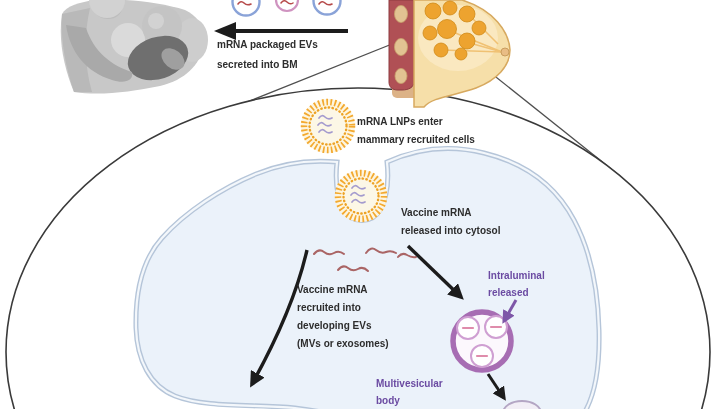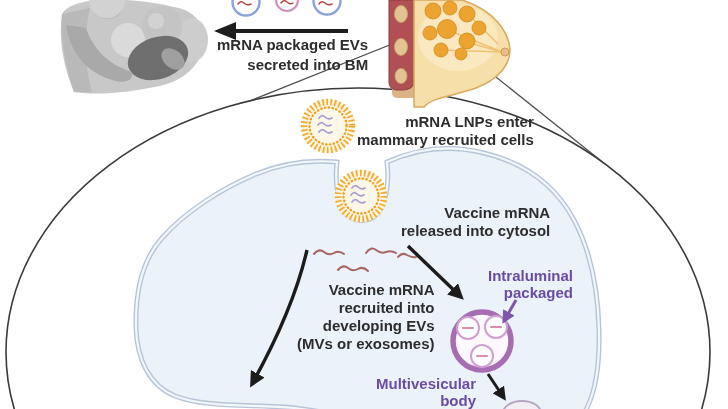--- a/index.html
+++ b/index.html
@@ -1,20 +1,20 @@
 <!DOCTYPE html>
 <html><head>
 <meta charset="utf-8">
 <style>
   html,body{margin:0;padding:0;background:#fff;}
   .stage{position:relative;width:728px;height:409px;overflow:hidden;background:#ffffff;
          font-family:"Liberation Sans",sans-serif;}
   .stage svg{position:absolute;left:0;top:0;}
-  .lbl{position:absolute;font-weight:700;font-size:15px;line-height:18px;color:#2d2d2d;
-       white-space:pre-line;letter-spacing:0;text-align:right;}
+  .lbl{position:absolute;font-weight:700;font-size:10px;line-height:18px;color:#2d2d2d;
+       white-space:pre-line;letter-spacing:0;}
   .lbl.wide{line-height:20px;}
   .lbl.purple{color:#6b4ba2;line-height:16.5px;}
 </style>
 </head>
 <body>
 
 <div class="stage">
 
 <svg width="728" height="409" viewBox="0 0 728 409">
   <defs>
@@ -176,18 +176,18 @@
 
 <div class="lbl" style="left:401px;top:204px;">Vaccine mRNA
 released into cytosol</div>
 
 <div class="lbl" style="left:297px;top:281px;">Vaccine mRNA
 recruited into
 developing EVs
 (MVs or exosomes)</div>
 
 <div class="lbl purple" style="left:488px;top:268px;">Intraluminal
-packaged</div>
+released</div>
 
 <div class="lbl purple" style="left:376px;top:376px;">Multivesicular
 body</div>
 
 </div>
 
 </body></html>

